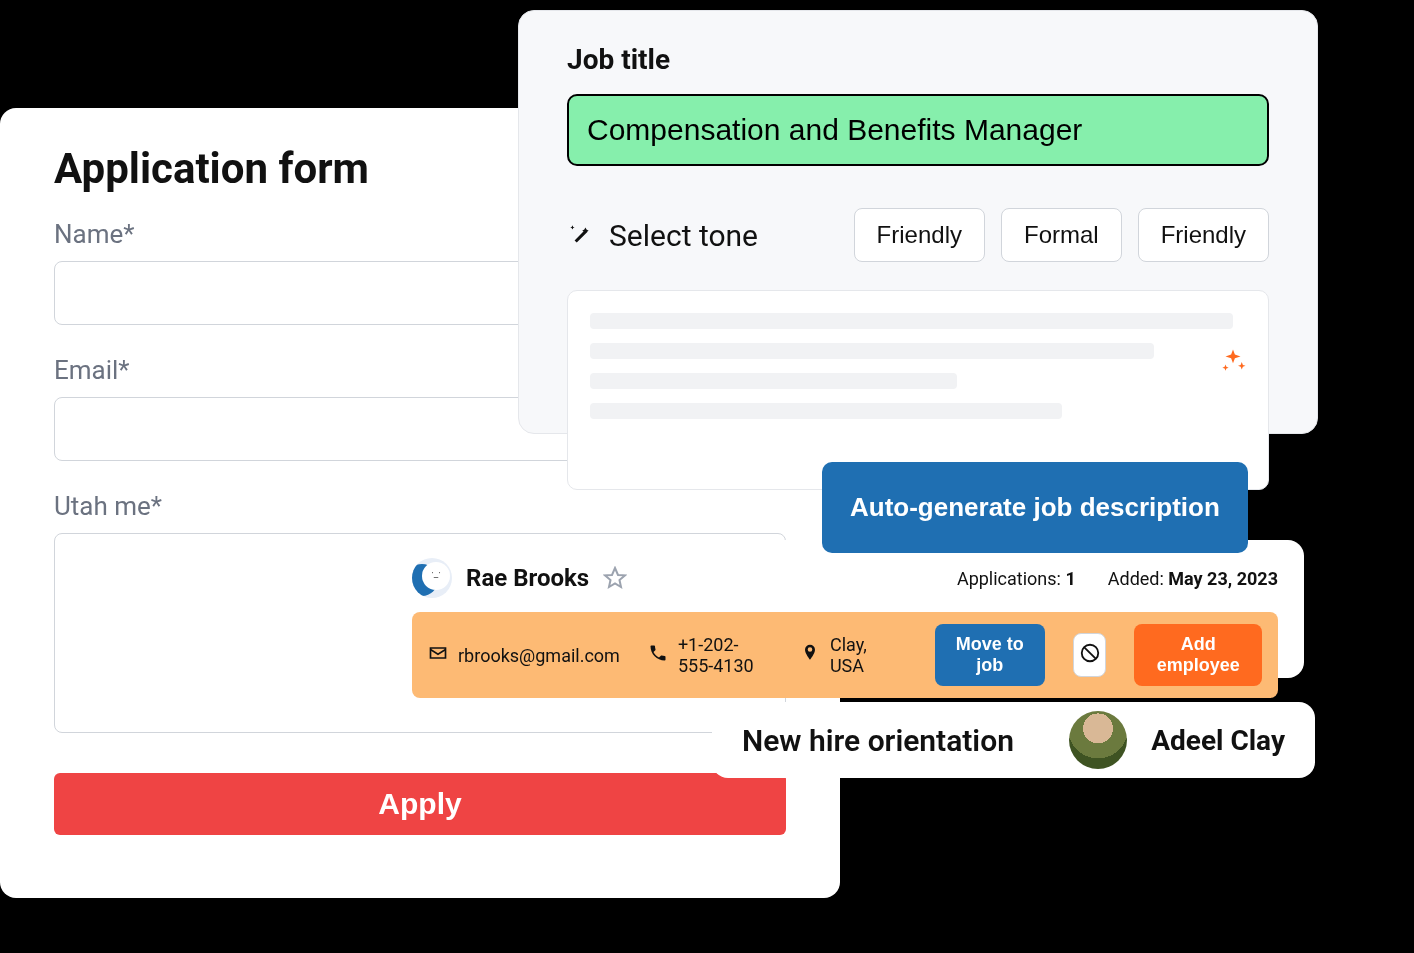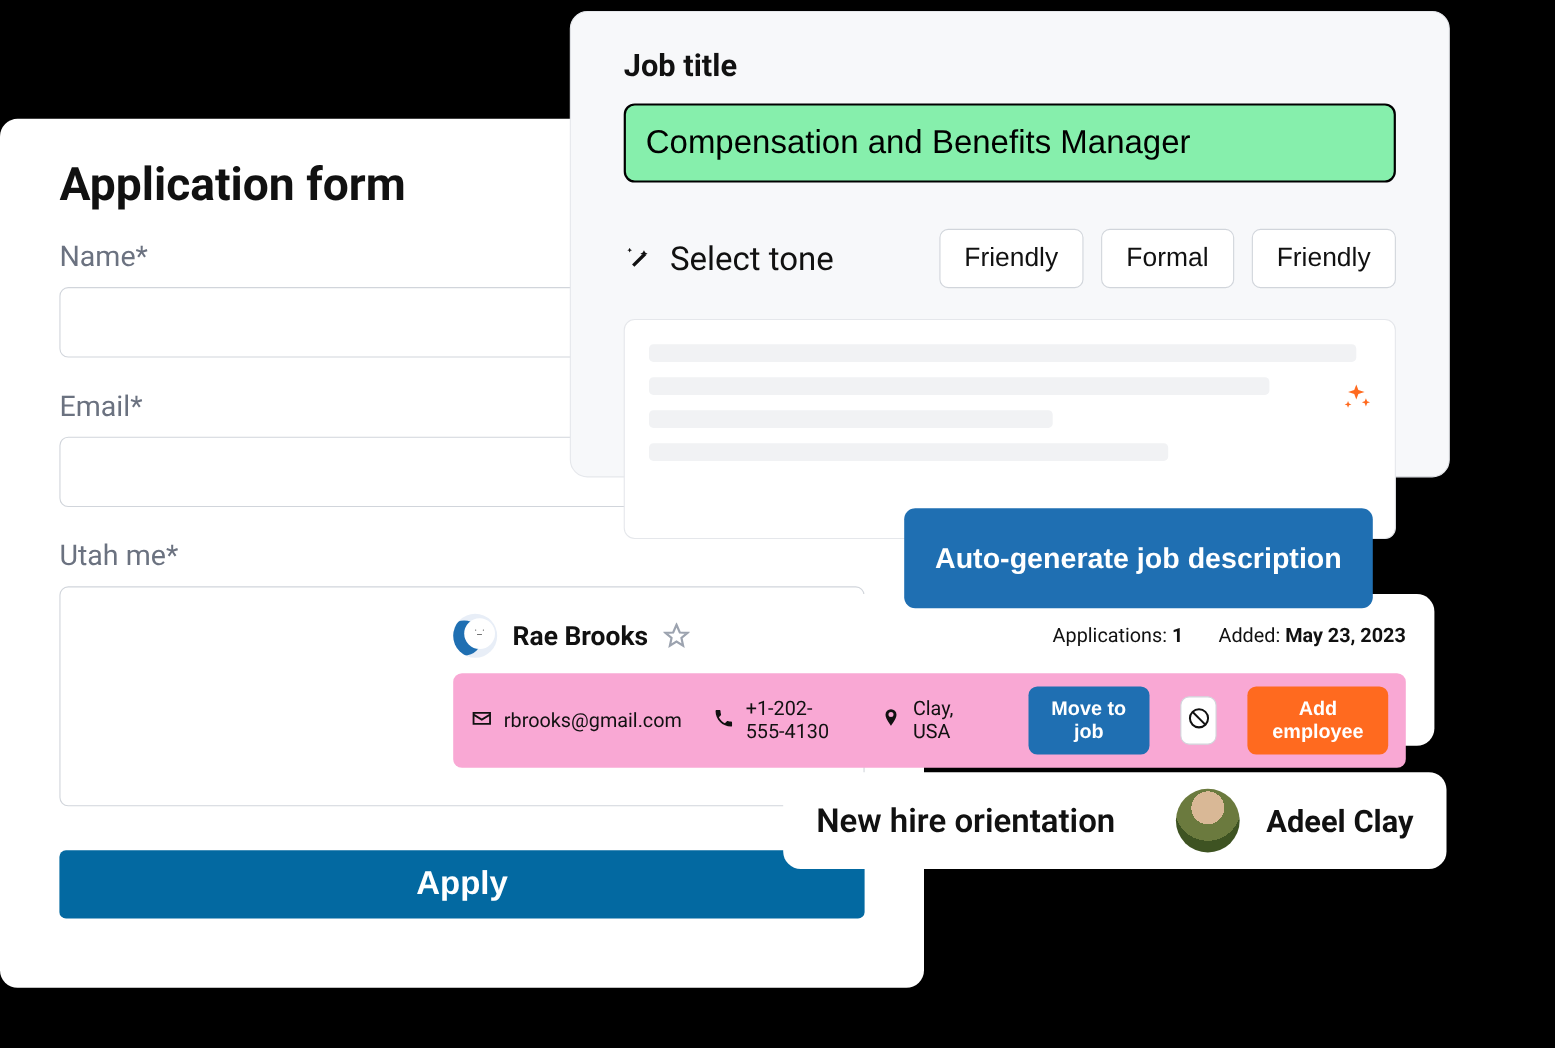--- a/index.html
+++ b/index.html
@@ -53,21 +53,21 @@
     border-radius: 8px;
     font-size: 22px;
     padding: 12px 16px;
     margin-bottom: 36px;
     background: #fff;
     resize: none;
   }
   .apply-btn {
     width: 100%;
     height: 62px;
-    background: #0369a1;
+    background: #ef4444;
     color: #fff;
     font-size: 30px;
     font-weight: 600;
     border: none;
     border-radius: 6px;
     cursor: pointer;
   }
 
   
   .job-panel {
@@ -211,21 +211,21 @@
   .cand-meta {
     margin-left: auto;
     display: flex;
     gap: 32px;
     font-size: 18px;
     color: #111;
   }
   .cand-meta .lbl { font-weight: 400; }
   .cand-meta .val { font-weight: 700; }
   .cand-bar {
-    background: #f9a8d4;
+    background: #fdba74;
     border-radius: 8px;
     padding: 12px 16px;
     display: flex;
     align-items: center;
     gap: 28px;
   }
   .info-item {
     display: flex;
     align-items: center;
     gap: 10px;
@@ -244,21 +244,21 @@
   }
   .chip-blue { background: #1f6fb2; color: #fff; }
   .chip-white { background: #fff; border: 1px solid #d1d5db; width: 44px; height: 44px; display:flex; align-items:center; justify-content:center; padding:0; }
   .chip-orange { background: #ff6a1f; color: #fff; }
 
   
   .orient-card {
     top: 702px;
     left: 712px;
     width: 603px;
-    height: 88px;
+    height: 76px;
     display: flex;
     align-items: center;
     padding: 0 30px;
     gap: 24px;
     z-index: 5;
   }
   .orient-title {
     font-size: 30px;
     font-weight: 600;
     color: #111;

